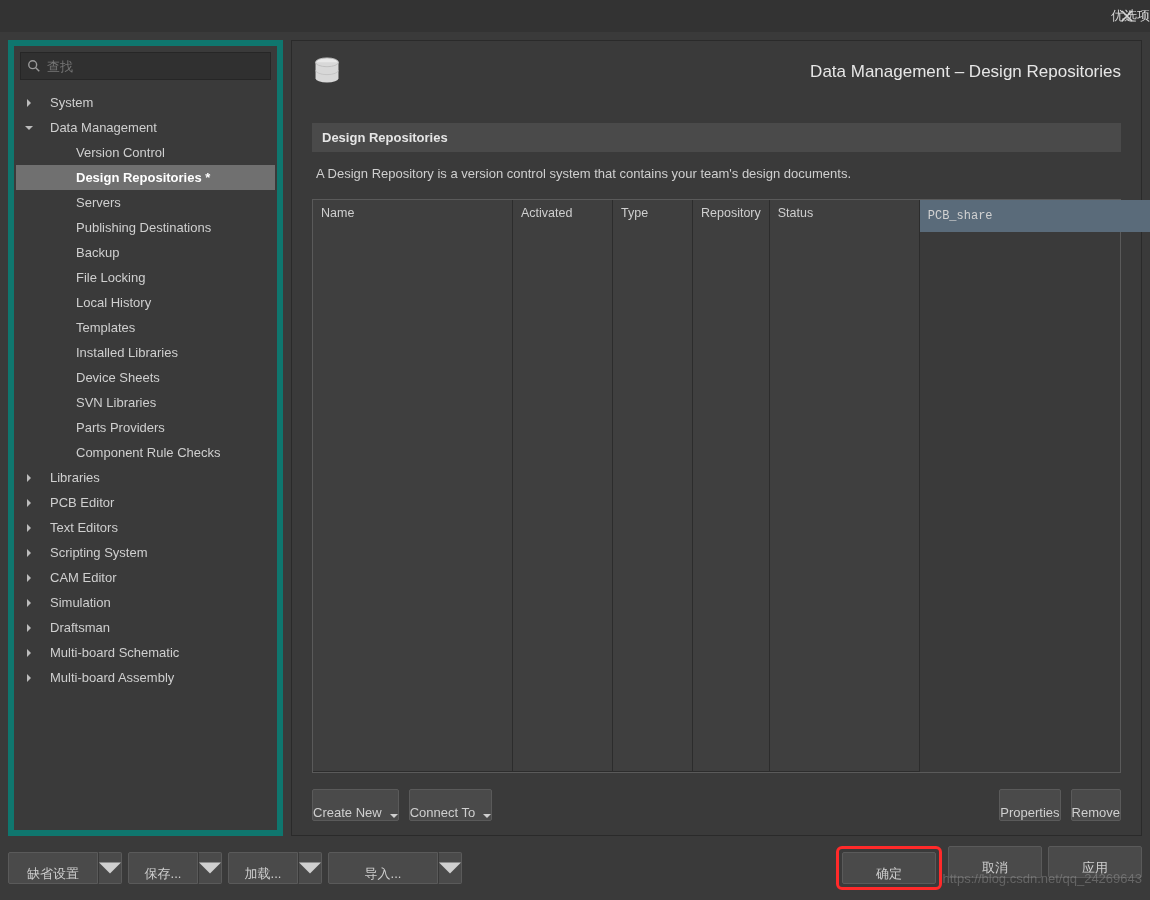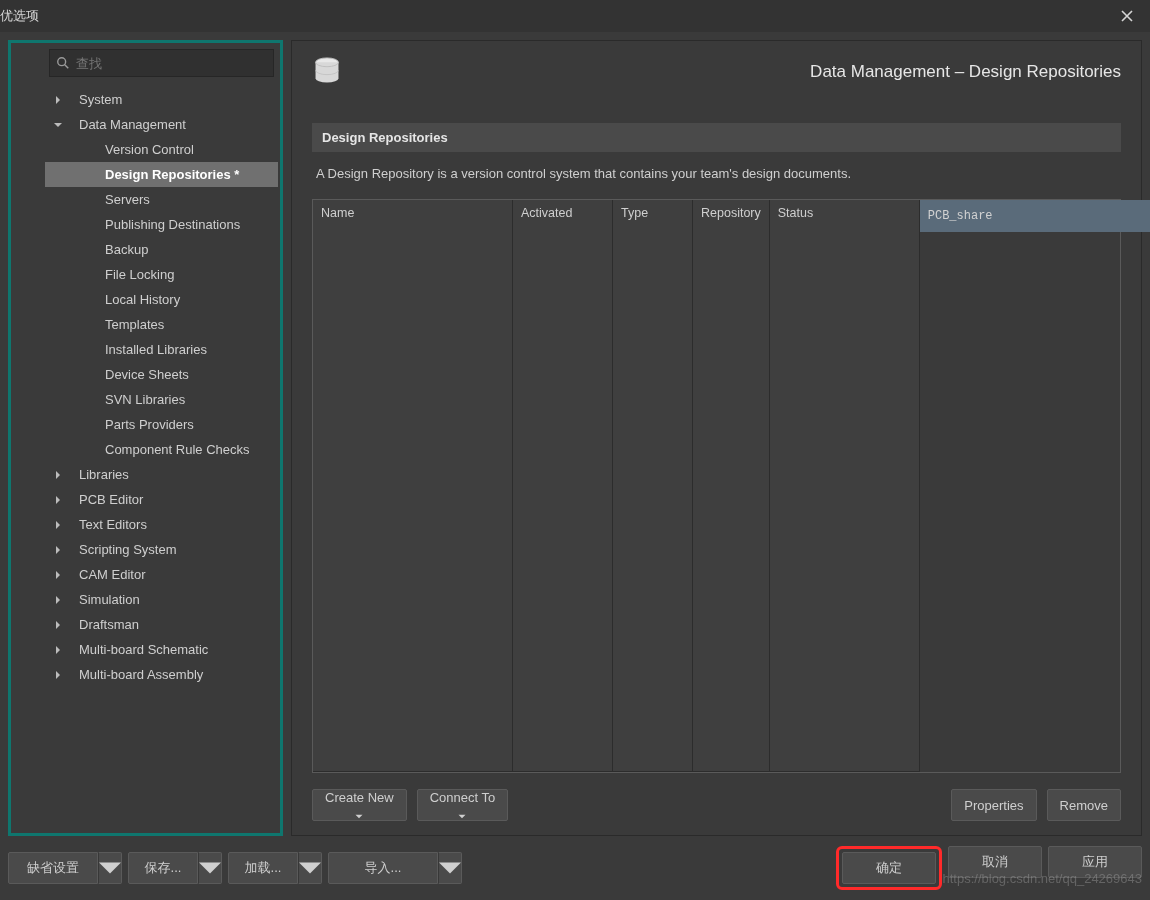--- a/index.html
+++ b/index.html
@@ -1,23 +1,23 @@
 <!DOCTYPE html>
 <html><head>
 <meta charset="utf-8">
 <style>
 * { margin: 0; padding: 0; box-sizing: border-box; font-family: "Microsoft YaHei", "Segoe UI", Arial, sans-serif; font-size: 13px; color: #cfcfcf; }
 body { background: #3a3a3a; width: 1150px; height: 900px; overflow: hidden; position: relative; }
 .window { width: 1150px; height: 900px; background: #3a3a3a; display: flex; flex-direction: column; }
-.titlebar { height: 32px; background: #333333; display: flex; align-items: center; justify-content: flex-start; position: relative; }
+.titlebar { height: 32px; background: #333333; display: flex; align-items: center; justify-content: flex-end; position: relative; }
 .titlebar .title { color: #d6d6d6; }
 .titlebar .close { position: absolute; right: 0; top: 0; width: 46px; height: 32px; display: flex; align-items: center; justify-content: center; cursor: pointer; }
 .titlebar .close svg { width: 12px; height: 12px; }
 .content { flex: 1; display: flex; padding: 8px; gap: 8px; min-height: 0; }
-.sidebar { width: 275px; border: 3px solid #0f766e; display: flex; flex-direction: column; background: #3a3a3a; padding-left: 32px; }
+.sidebar { width: 275px; border: 6px solid #0f766e; display: flex; flex-direction: column; background: #3a3a3a; }
 .searchbar { margin: 6px; height: 28px; background: #303030; border: 1px solid #262626; display: flex; align-items: center; padding: 0 6px; }
 .searchbar svg { width: 14px; height: 14px; margin-right: 6px; fill: #a0a0a0; }
 .searchbar input { flex: 1; background: transparent; border: none; outline: none; color: #cfcfcf; font-size: 13px; }
 .tree { flex: 1; overflow: auto; padding: 4px 2px; }
 .tree-item { display: flex; align-items: center; height: 25px; padding-left: 6px; cursor: pointer; }
 .tree-item .arrow { width: 14px; display: flex; align-items: center; justify-content: center; }
 .tree-item .arrow svg { width: 8px; height: 8px; fill: #bcbcbc; }
 .tree-item.child { padding-left: 44px; }
 .tree-item.selected { background: #707070; color: #ffffff; font-weight: bold; }
 .tree-item.selected span { color: #ffffff; }
@@ -41,21 +41,21 @@
 .tr { display: flex; align-items: center; background: #5a6b7a; height: 32px; }
 .td { padding: 0 8px; font-size: 12px; color: #d2d2d2; font-family: "Courier New", monospace; display: flex; align-items: center; height: 24px; }
 .td.col-act { justify-content: center; }
 .td.col-type { justify-content: center; font-family: inherit; color: #d6d6d6; }
 .chk { width: 16px; height: 16px; background: #3b3b3b; border: 1px solid rgba(0,0,0,.4); border-radius: 2px; display: flex; align-items: center; justify-content: center; }
 .chk svg { width: 10px; height: 10px; }
 .redact { height: 10px; background: #7a8894; border-radius: 1px; }
 .status-dot { width: 12px; height: 12px; }
 .below-table { display: flex; justify-content: space-between; margin-top: 16px; }
 .btn-row-l, .btn-row-r { display: flex; gap: 10px; }
-.btn { height: 32px; padding: 0 12px; background: #4a4a4a; border: 1px solid #5a5a5a; border-radius: 2px; display: flex; align-items: center; justify-content: center; cursor: pointer; color: #dcdcdc; gap: 8px; font-size: 13px; flex-direction: column; }
+.btn { height: 32px; padding: 0 0; background: #4a4a4a; border: 1px solid #5a5a5a; border-radius: 2px; display: flex; align-items: flex-end; justify-content: center; cursor: pointer; color: #dcdcdc; gap: 8px; font-size: 13px; }
 .btn .caret { width: 8px; height: 8px; }
 .footer { height: 56px; display: flex; align-items: center; justify-content: space-between; padding: 0 8px 8px 8px; }
 .footer-left, .footer-right { display: flex; gap: 6px; }
 .split-btn { display: flex; }
 .split-btn .btn { border-top-right-radius: 0; border-bottom-right-radius: 0; min-width: 90px; }
 .split-btn .drop { width: 24px; height: 32px; background: #4a4a4a; border: 1px solid #5a5a5a; border-left: 1px solid #383838; border-top-right-radius: 2px; border-bottom-right-radius: 2px; display: flex; align-items: center; justify-content: center; cursor: pointer; }
 .footer-right .btn { min-width: 94px; justify-content: center; }
 .ok-highlight { border: 3px solid #ff2a2a; border-radius: 6px; padding: 3px; }
 .watermark { position: absolute; right: 8px; bottom: 14px; color: rgba(180,180,180,0.35); font-size: 13px; pointer-events: none; }
 </style>

